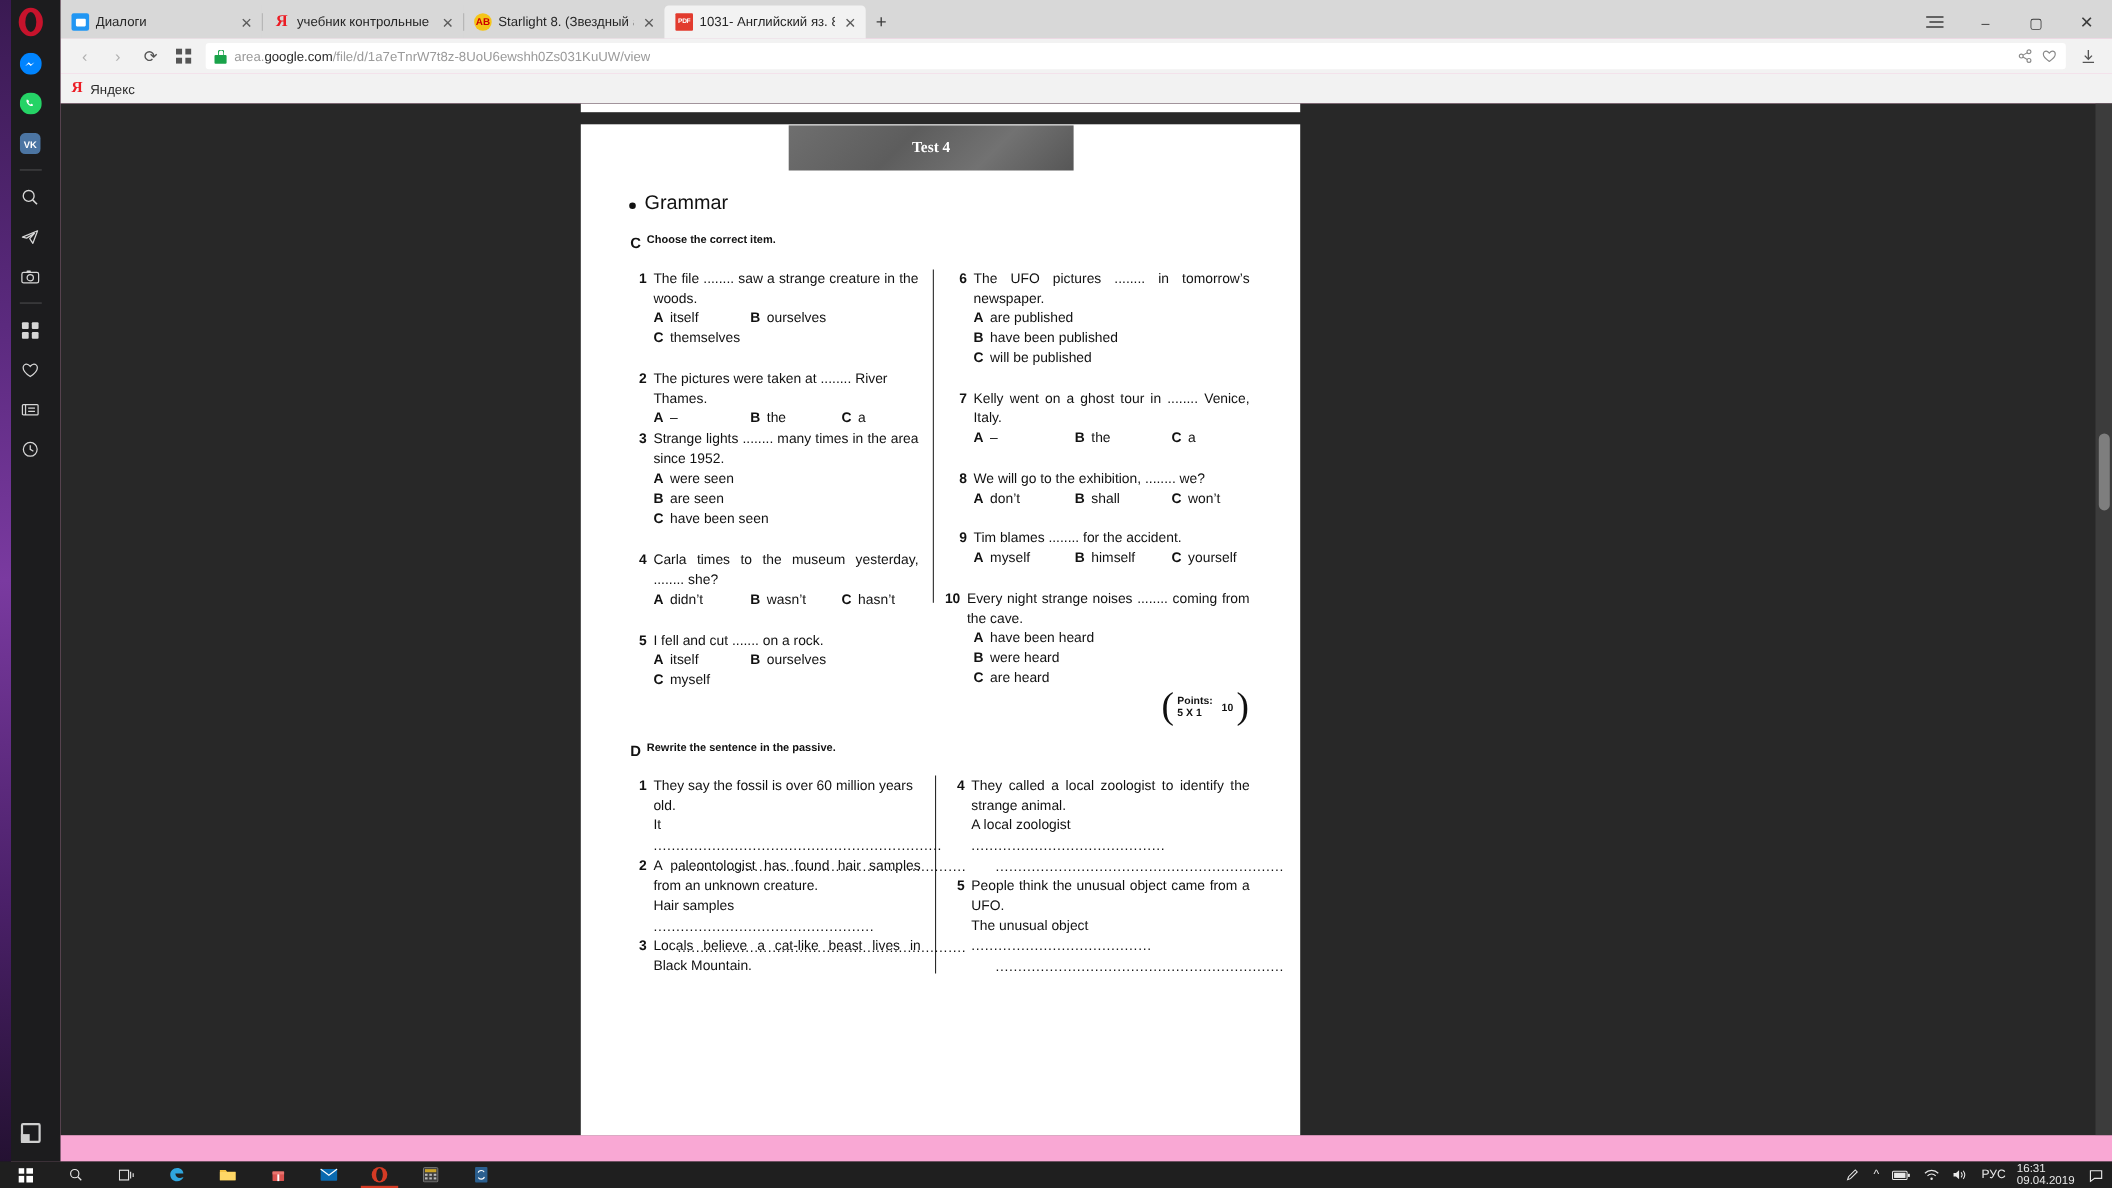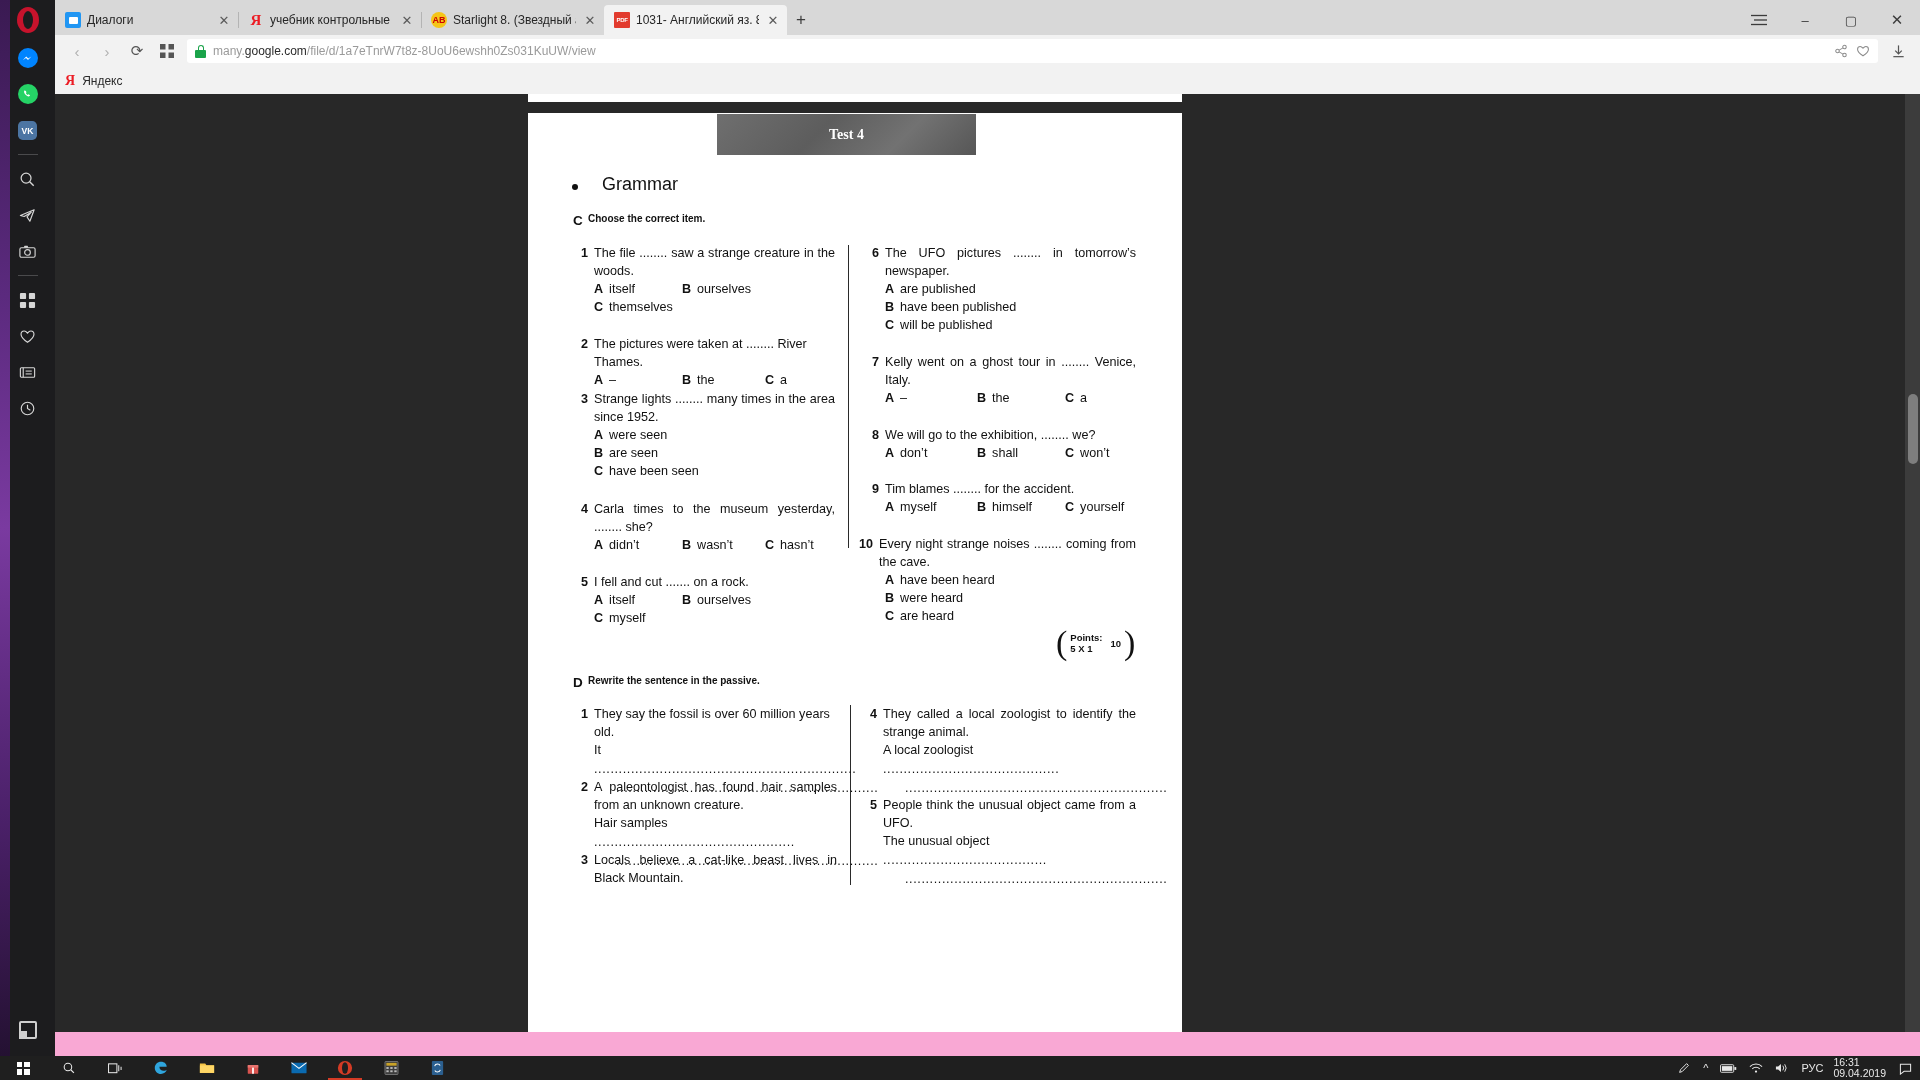--- a/index.html
+++ b/index.html
@@ -128,21 +128,21 @@
   .test-banner {
     position: absolute; left: 189px; top: 1px; width: 259px; height: 41px;
     background: linear-gradient(135deg,#6f6f6f 0%,#5d5d5d 40%,#727272 70%,#565656 100%);
     display:flex; align-items:center; justify-content:center;
     color:#fff; font-size:14px; font-weight:bold;
     font-family:"Liberation Serif", serif;
   }
   .doc { position:absolute; left:0; top:0; right:0; bottom:0;
          font-family:"Liberation Sans", sans-serif; color:#111; }
   .grammar-bullet { position:absolute; left:44px; top:71px; width:6px;height:6px;border-radius:50%;background:#111; }
-  .grammar-text { position:absolute; left:58px; top:61px; font-size:18px;margin-left:16px; }
+  .grammar-text { position:absolute; left:58px; top:61px; font-size:18px; }
 
   .ex-head { position:absolute; font-size:10px; font-weight:bold; color:#111; }
   .ex-letter { position:absolute; font-size:13.5px; font-weight:bold; color:#111; }
 
   .col-divider { position:absolute; width:1px; background:#2a2a2a; }
 
   .q { position:absolute; font-size:12.6px; line-height:18px; color:#111; }
   .q .num { position:absolute; left:0; top:0; font-weight:bold; width:16px; text-align:right; }
   .q .stem { display:block; margin-left:22px; text-align:justify; }
   .q .stem.nojust { text-align:left; }
@@ -323,21 +323,21 @@
             <rect x="0" y="8.5" width="5.5" height="5.5" fill="#555"></rect>
             <rect x="8.5" y="8.5" width="5.5" height="5.5" fill="#555"></rect>
           </svg>
       </div>
 
       <div class="omnibox">
         <span class="lock">
             <span class="shackle"></span>
             <span class="body"></span>
           </span>
-        <span class="url"><span>many.</span><span class="host">google.com</span><span>/file/d/1a7eTnrW7t8z-8UoU6ewshh0Zs031KuUW/view</span></span>
+        <span class="url"><span>area.</span><span class="host">google.com</span><span>/file/d/1a7eTnrW7t8z-8UoU6ewshh0Zs031KuUW/view</span></span>
         <span class="omni-right">
           <span>
             <svg width="14" height="14" viewBox="0 0 16 16">
                 <circle cx="12" cy="3.5" r="2" fill="none" stroke="#8a8a8a" stroke-width="1.2"></circle>
                 <circle cx="4" cy="8" r="2" fill="none" stroke="#8a8a8a" stroke-width="1.2"></circle>
                 <circle cx="12" cy="12.5" r="2" fill="none" stroke="#8a8a8a" stroke-width="1.2"></circle>
                 <line x1="5.8" y1="7" x2="10.2" y2="4.5" stroke="#8a8a8a" stroke-width="1.1"></line>
                 <line x1="5.8" y1="9" x2="10.2" y2="11.5" stroke="#8a8a8a" stroke-width="1.1"></line>
               </svg>
           </span>

